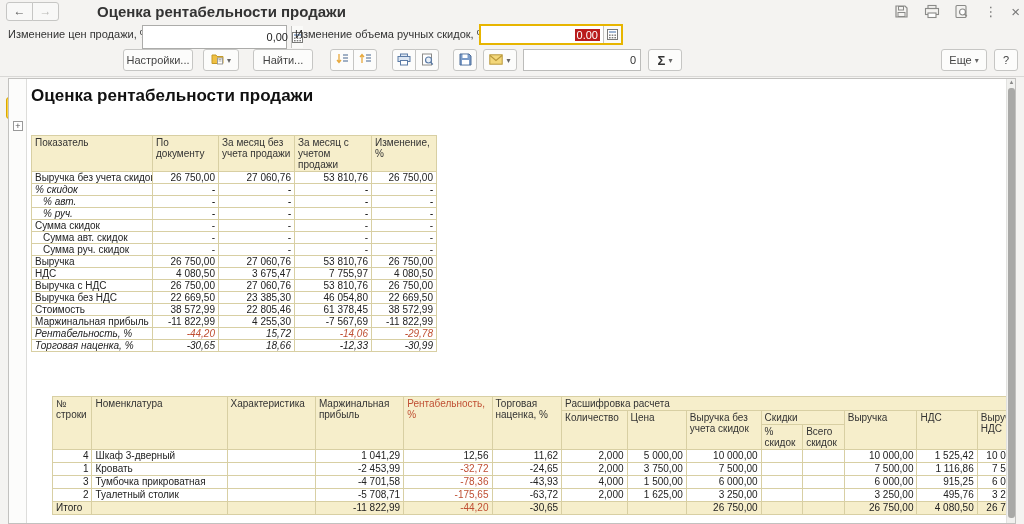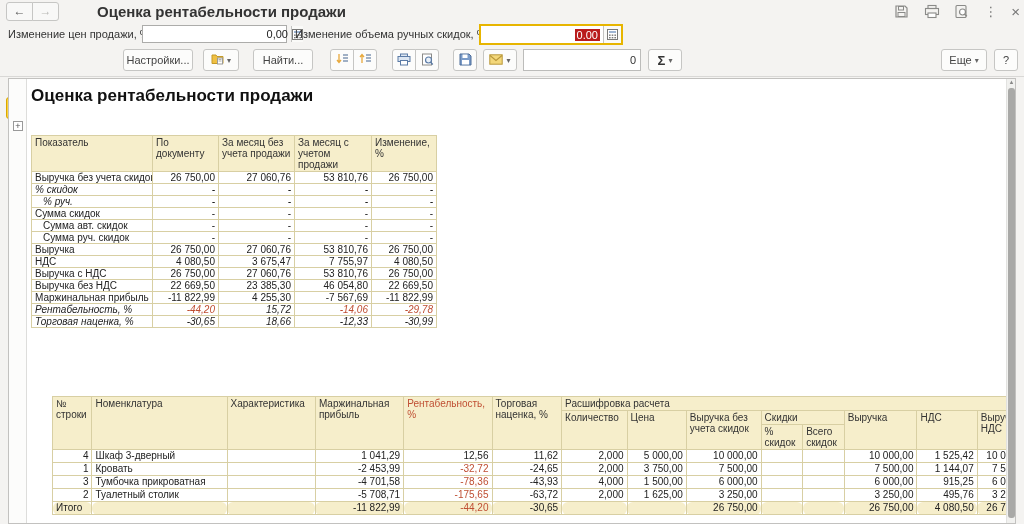--- a/index.html
+++ b/index.html
@@ -12,21 +12,21 @@
   .navbtn.back { left:6px; border-radius:3px 0 0 3px; }
   .navbtn.fwd  { left:32px; border-radius:0 3px 3px 0; color:#b9b9b7; }
   .wintitle { position:absolute; left:97px; top:3px; font-size:15px; font-weight:600; color:#333; }
   .winicons { position:absolute; right:4px; top:4px; display:flex; align-items:center; gap:14px; }
   .winicons .ic { width:16px; height:15px; color:#8a8a88; cursor:pointer; display:inline-block; }
   .glyphbtn { font-size:13px; color:#777; cursor:pointer; line-height:15px; }
 
   
   .paramrow { position:absolute; left:0; top:23px; width:1024px; height:23px; }
   .plabel { position:absolute; top:5px; font-size:11px; color:#333; }
-  .field { position:absolute; top:2px; height:18px; background:#fff; border:1px solid #acacaa; display:flex; }
+  .field { position:absolute; top:2px; height:24px; background:#fff; border:1px solid #acacaa; display:flex; }
   .field input { flex:1; border:0; outline:none; font-family:"Liberation Sans",sans-serif; font-size:11px; text-align:right; padding:0 3px; background:transparent; color:#222; }
   .calcseg { width:18px; border-left:1px solid #c3c3c1; background:#fafaf8; display:flex; align-items:center; justify-content:center; cursor:pointer; }
   .field.focused { border:2px solid #e7b500; height:21px; top:1px; }
   .selval { flex:1; display:flex; align-items:center; justify-content:flex-end; padding-right:3px; }
   .selval span { background:#b91c1c; color:#fff; font-size:11px; padding:0 2px; }
 
   
   .toolbar { position:absolute; left:0; top:46px; width:1024px; height:31px; border-bottom:1px solid #d9d8d6; }
   .tbtn { position:absolute; top:3px; height:22px; background:#fcfcfb; border:1px solid #c6c6c4; border-radius:3px; font-size:11px; color:#444; text-align:center; cursor:pointer; display:flex; align-items:center; justify-content:center; gap:3px; }
   .tbtn.primary { background:#fcd23c; border-color:#d9a700; font-weight:bold; color:#222;margin-top:48px; }
@@ -45,21 +45,21 @@
   .vthumb { position:absolute; left:1px; top:9px; width:7px; height:430px; background:#a9a9a7; border-radius:3px; cursor:pointer; }
   .varr { position:absolute; left:1px; top:0; width:7px; font-size:6px; color:#888; text-align:center; }
 
   table { border-collapse:collapse; table-layout:fixed; }
   td, th { border:1px solid #d8cfa3; font-size:10px; font-weight:normal; padding:0 3px; overflow:hidden; white-space:normal; }
   th { background:#f6eecb; text-align:left; vertical-align:top; padding:1px 3px; line-height:11px; }
   td { line-height:11px; height:12px; white-space:nowrap; color:#222; }
   td.num { text-align:right; }
   td.red { color:#bf4e32; }
   tr.it td { font-style:italic; }
-  tr.total td { background:#f6eecb;border-radius:6px; }
+  tr.total td { background:#f6eecb; }
   .t1 { position:absolute; left:22px; top:56px; width:405px; }
   .t2wrap { position:absolute; left:22px; top:317px; width:986px; overflow:hidden;padding-left:21px; }
   .t2 { width:1035px; }
   .t2 td { height:13px; line-height:12px; }
   th.accent { color:#bf4e32; }
   .ind1 { padding-left:11px; }
 </style>
 </head>
 <body>
 
@@ -253,20 +253,27 @@
           <td class="num">26 750,00</td>
         </tr>
         <tr class="it">
           <td>% скидок</td>
           <td class="num">-</td>
           <td class="num">-</td>
           <td class="num">-</td>
           <td class="num">-</td>
         </tr>
         <tr class="it">
+          <td class="ind1">% авт.</td>
+          <td class="num">-</td>
+          <td class="num">-</td>
+          <td class="num">-</td>
+          <td class="num">-</td>
+        </tr>
+        <tr class="it">
           <td class="ind1">% руч.</td>
           <td class="num">-</td>
           <td class="num">-</td>
           <td class="num">-</td>
           <td class="num">-</td>
         </tr>
         <tr>
           <td>Сумма скидок</td>
           <td class="num">-</td>
           <td class="num">-</td>
@@ -307,20 +314,27 @@
           <td class="num">27 060,76</td>
           <td class="num">53 810,76</td>
           <td class="num">26 750,00</td>
         </tr>
         <tr>
           <td>Выручка без НДС</td>
           <td class="num">22 669,50</td>
           <td class="num">23 385,30</td>
           <td class="num">46 054,80</td>
           <td class="num">22 669,50</td>
+        </tr>
+        <tr>
+          <td>Стоимость</td>
+          <td class="num">38 572,99</td>
+          <td class="num">22 805,46</td>
+          <td class="num">61 378,45</td>
+          <td class="num">38 572,99</td>
         </tr>
         <tr>
           <td>Маржинальная прибыль</td>
           <td class="num">-11 822,99</td>
           <td class="num">4 255,30</td>
           <td class="num">-7 567,69</td>
           <td class="num">-11 822,99</td>
         </tr>
         <tr class="it">
           <td>Рентабельность, %</td>
@@ -408,21 +422,21 @@
             <td></td>
             <td class="num">-2 453,99</td>
             <td class="num red">-32,72</td>
             <td class="num">-24,65</td>
             <td class="num">2,000</td>
             <td class="num">3 750,00</td>
             <td class="num">7 500,00</td>
             <td class="num"></td>
             <td class="num"></td>
             <td class="num">7 500,00</td>
-            <td class="num">1 144,07</td>
+            <td class="num">1 116,86</td>
             <td class="num">7 500,00</td>
             <td class="num">6 355,93</td>
           </tr>
           <tr>
             <td class="num">3</td>
             <td>Тумбочка прикроватная</td>
             <td></td>
             <td class="num">-4 701,58</td>
             <td class="num red">-78,36</td>
             <td class="num">-43,93</td>

